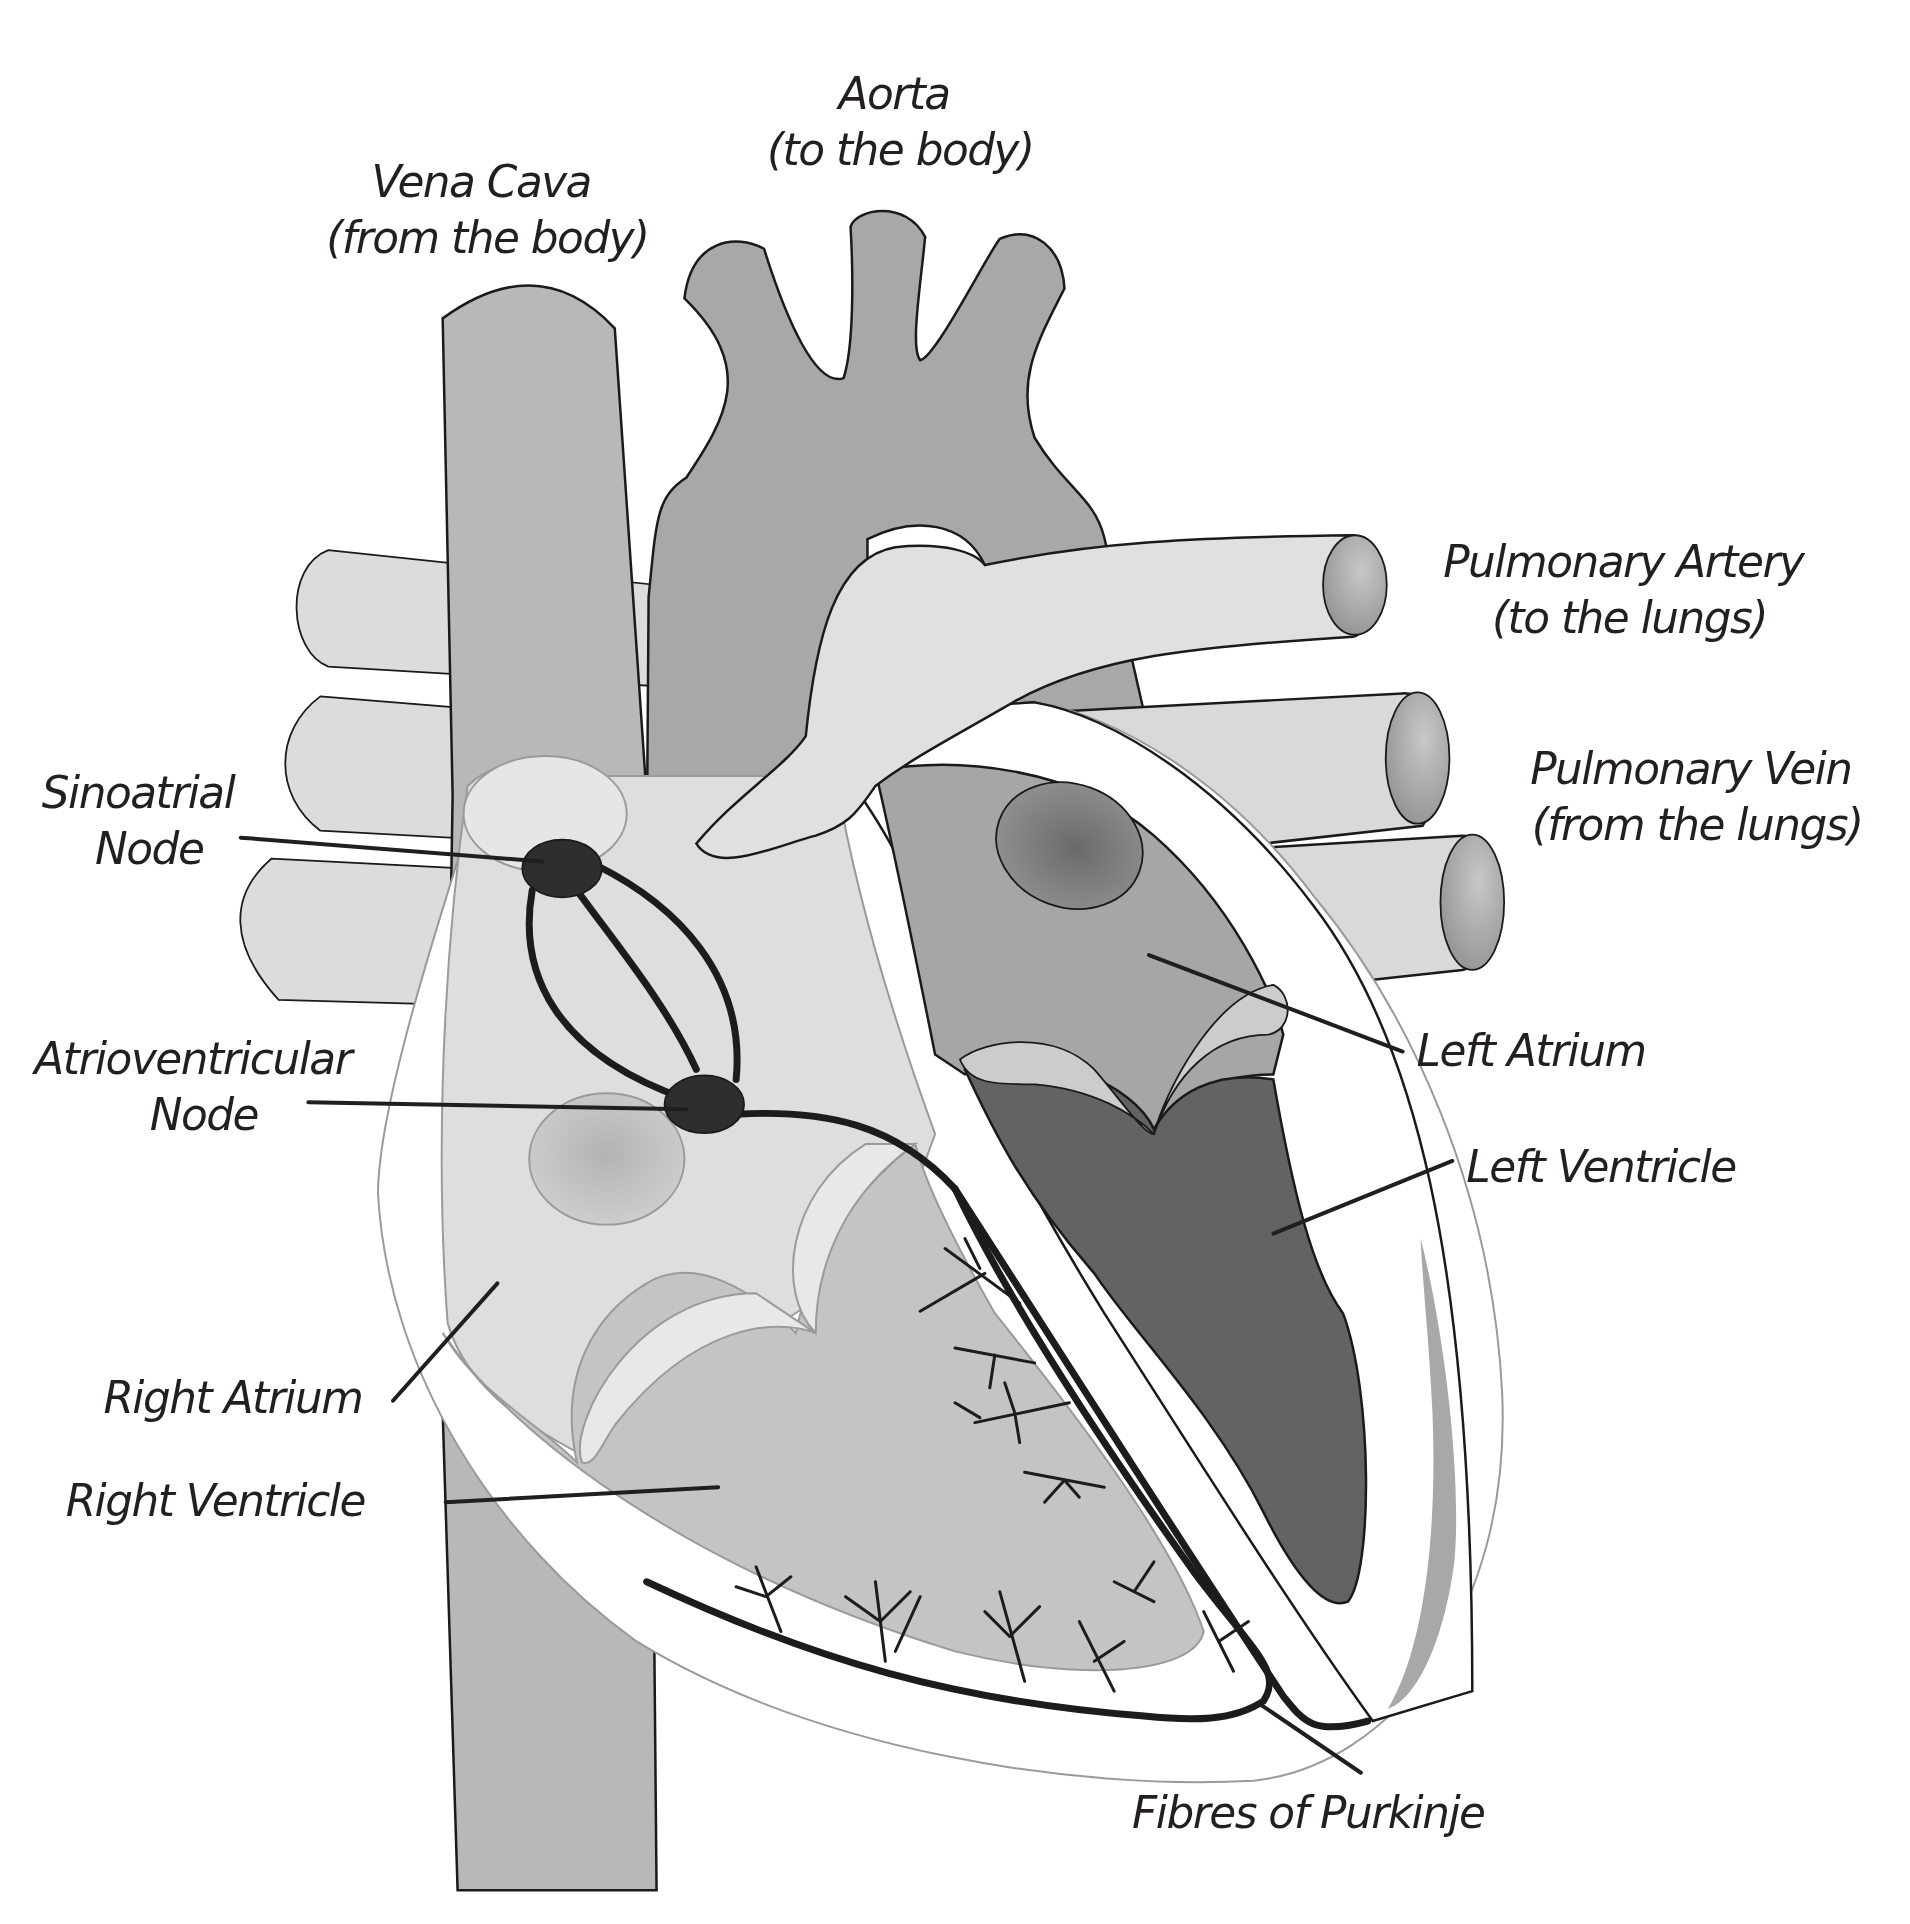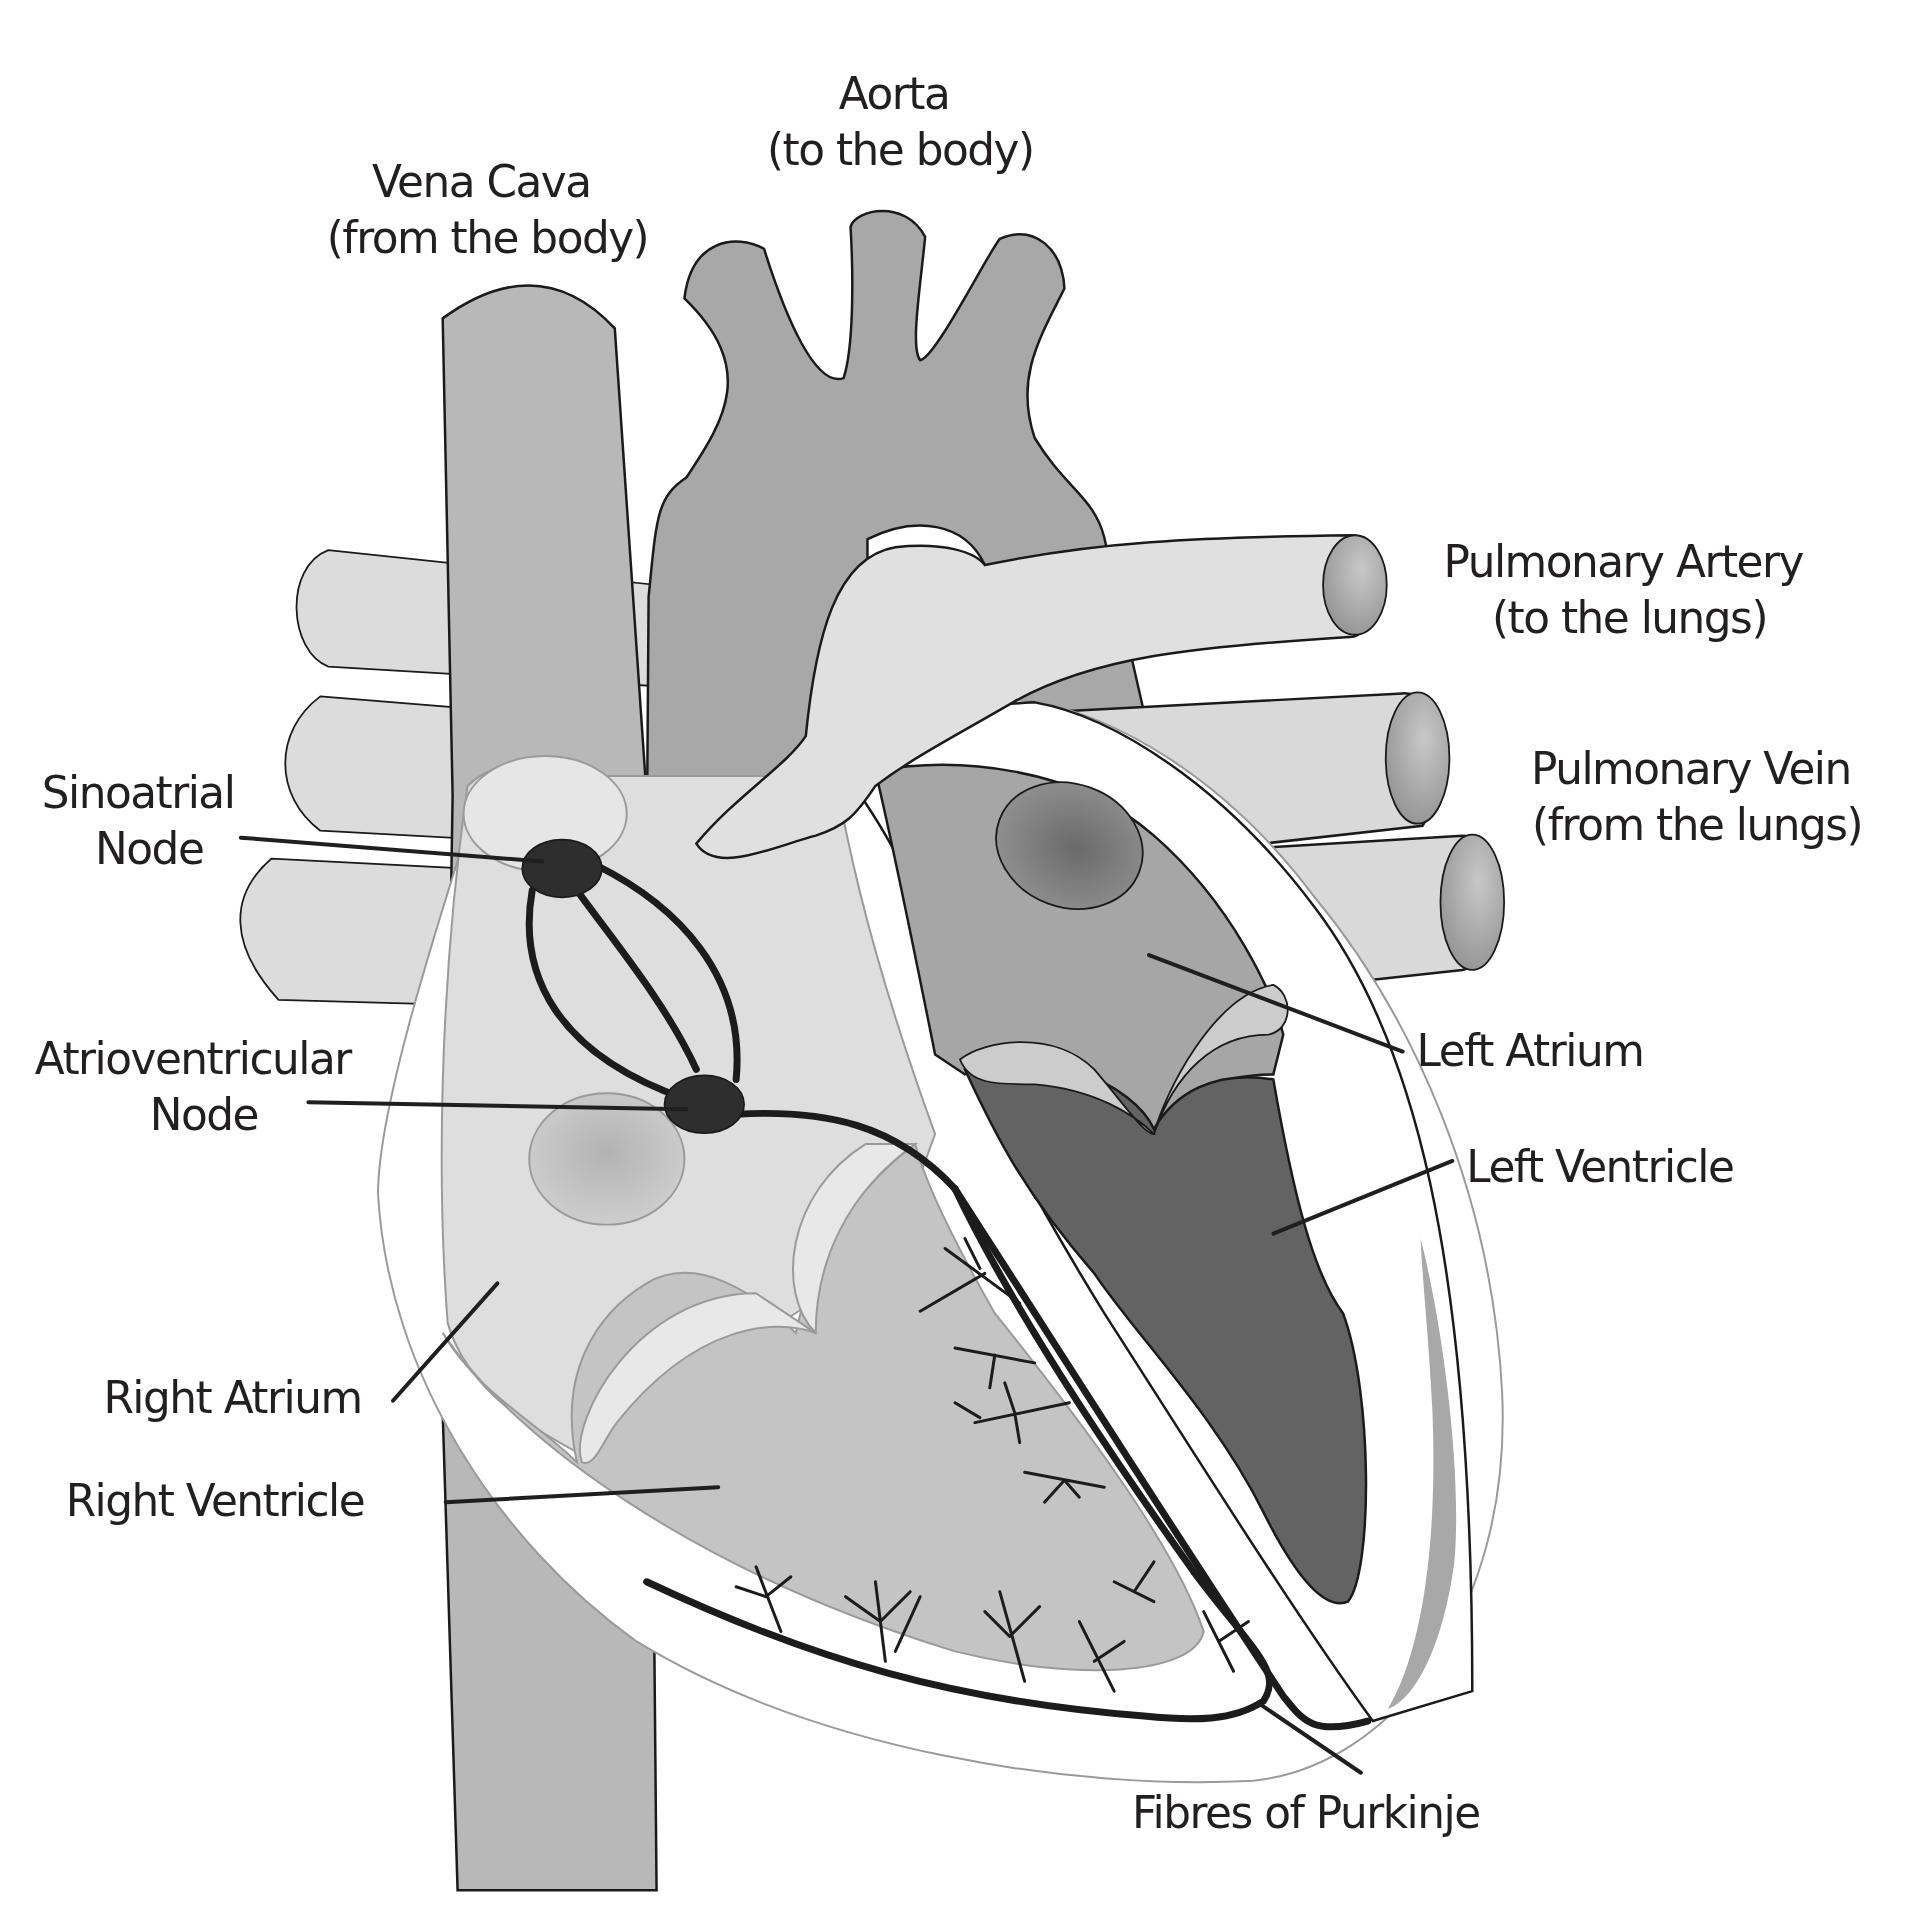--- a/index.html
+++ b/index.html
@@ -1,17 +1,17 @@
 <!DOCTYPE html>
 <html><head>
 <meta charset="utf-8">
 <style>
   html, body { margin: 0; padding: 0; background: #ffffff; }
   body { width: 1910px; height: 1924px; overflow: hidden; }
-  #stage { position: relative; width: 1910px; height: 1924px; }
+  #stage { position: relative; width: 1910px; height: 1924px; font-style: italic; }
   svg { position: absolute; left: 0; top: 0; }
   .label {
     font-family: "DejaVu Sans", "Liberation Sans", sans-serif;
     font-size: 44px;
     fill: #231f20;
     letter-spacing: -1.5px;
   }
   .stroke { stroke: #1a1a1a; stroke-width: 2.5; }
   .thin { stroke: #1a1a1a; stroke-width: 1.8; }
   .grey-edge { stroke: #9a9a9a; stroke-width: 2; }

